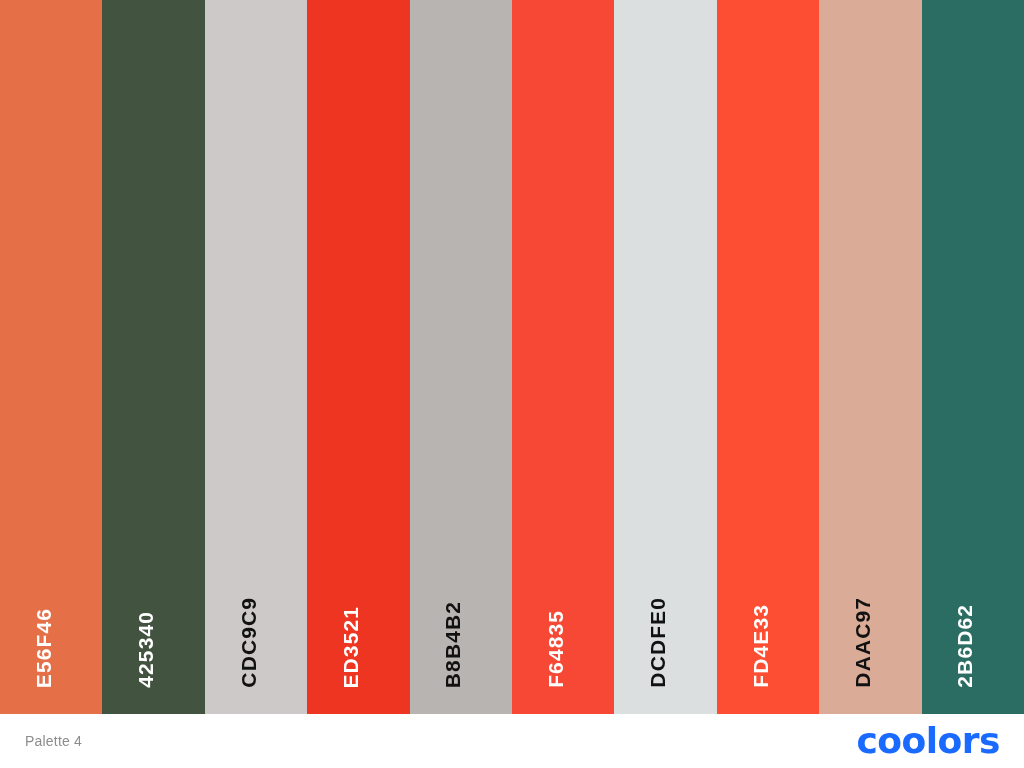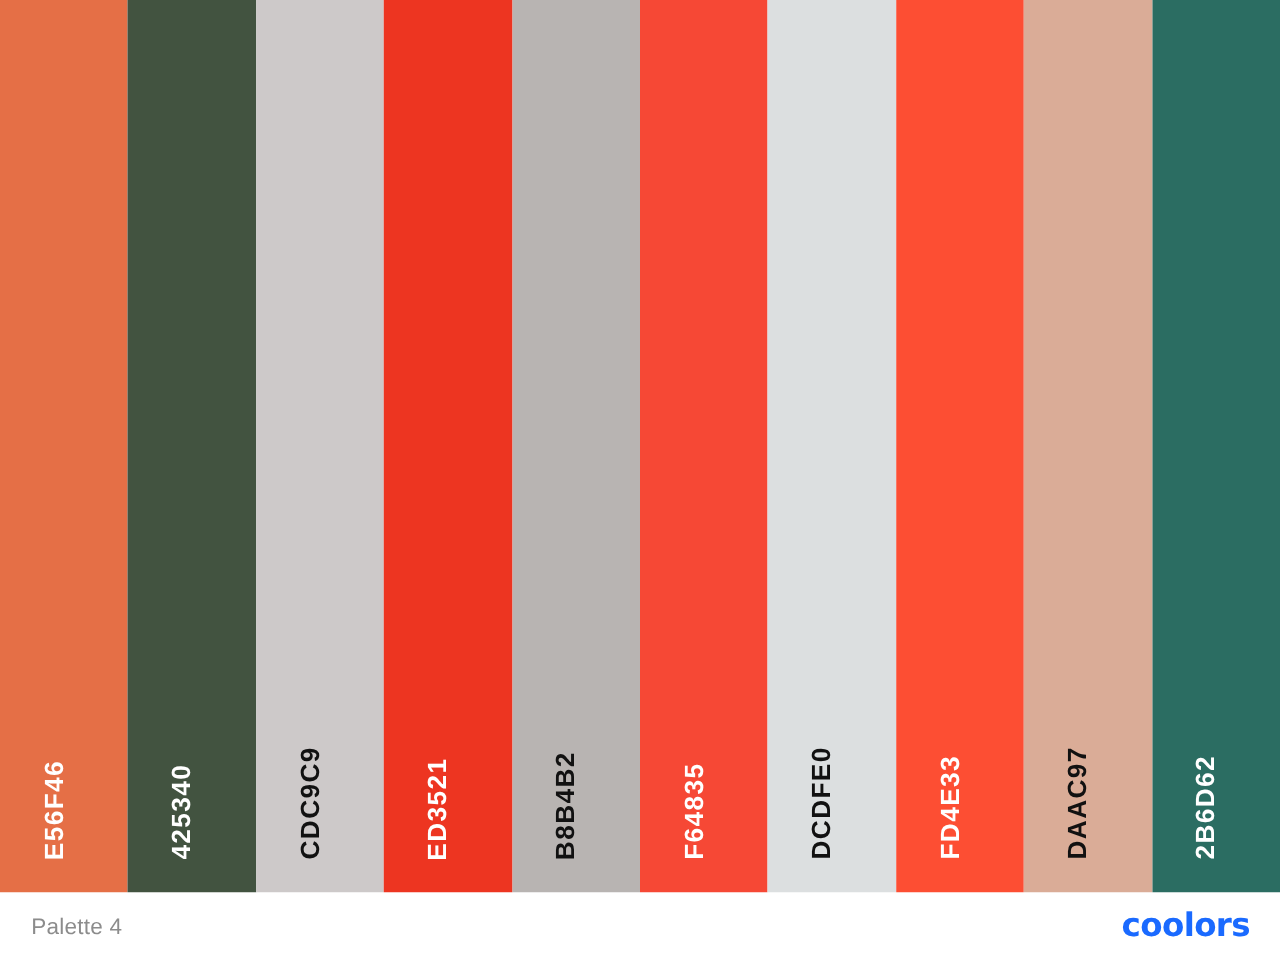--- a/index.html
+++ b/index.html
@@ -74,36 +74,36 @@
     background: #ffffff;
     display: flex;
     align-items: center;
     justify-content: space-between;
     box-sizing: border-box;
     padding: 0 24px 0 25px;
   }
 
   .footer-title {
     font-family: "Liberation Sans", sans-serif;
-    font-size: 18px;
+    font-size: 14px;
     font-weight: normal;
     color: #8c8c8c;
     letter-spacing: 0.2px;
     line-height: 1;
   }
 
   .brand-logo {
     display: flex;
     align-items: center;
     line-height: 1;
   }
 
   .brand-logo-text {
     font-family: "DejaVu Sans", sans-serif;
-    font-size: 26px;
+    font-size: 36px;
     font-weight: bold;
     color: #1a6aff;
     letter-spacing: -0.5px;
     line-height: 1;
   }
 </style>
 </head>
 <body>
 
 <div class="palette-page">

